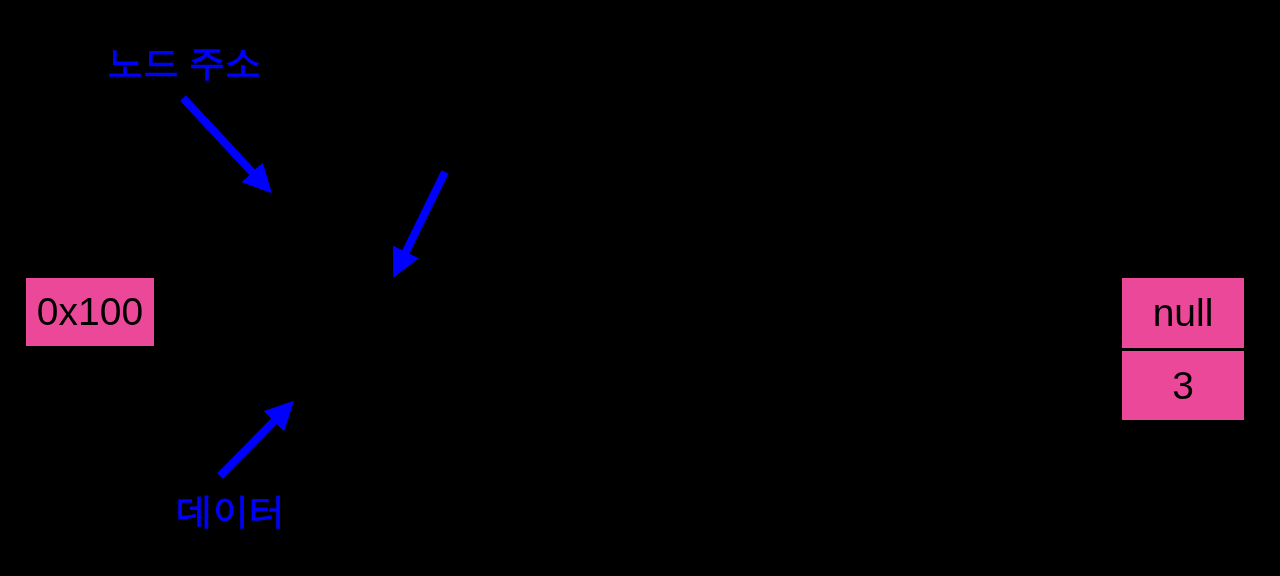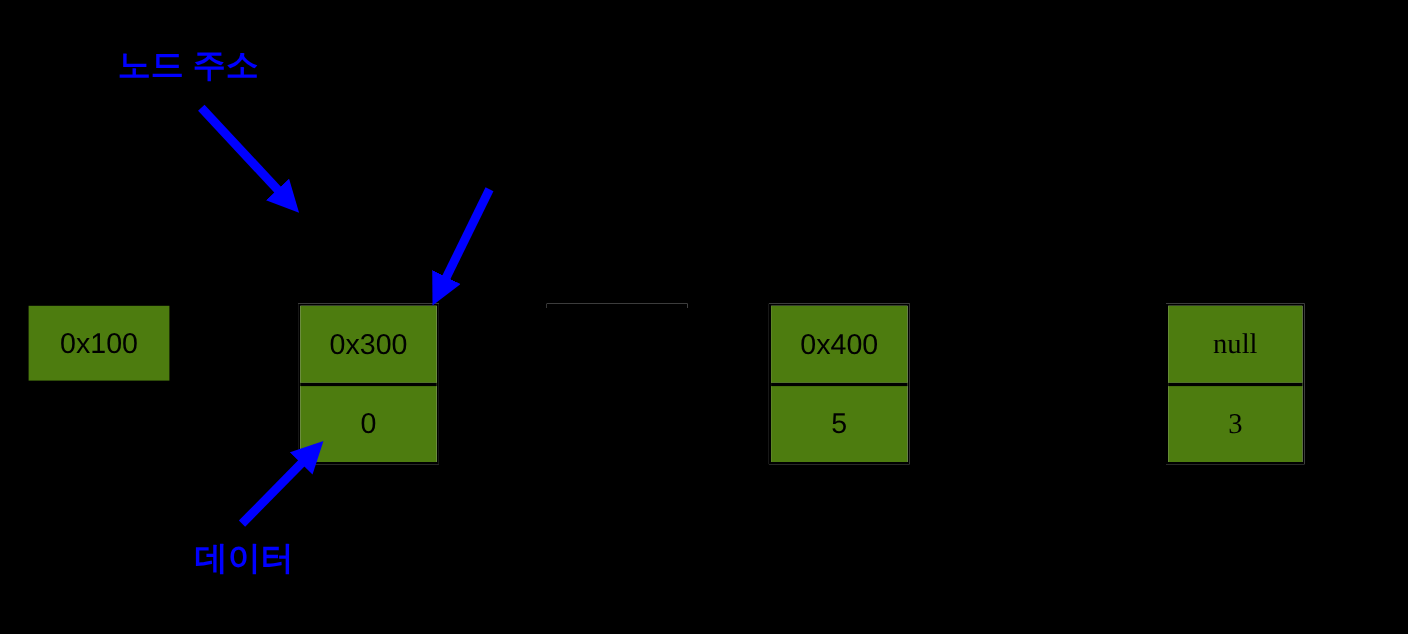--- a/index.html
+++ b/index.html
@@ -11,41 +11,41 @@
     position: relative;
     width: 1280px;
     height: 576px;
     background: #000000;
     overflow: hidden;
     font-family: "Liberation Sans", sans-serif;
   }
   .blue-label {
     position: absolute;
     color: #0000ff;
-    font-size: 30px;
+    font-size: 36px;
     font-weight: bold;
     white-space: nowrap;
     line-height: 1.1;
   }
   .box {
     position: absolute;
     top: 276px;
     background: #ffffff;
     border: 2px solid #000000;
     box-sizing: content-box;
   }
   .cell {
     width: 100%;
     height: 70px;
     display: flex;
     align-items: center;
     justify-content: center;
     color: #000000;
-    font-size: 26px;
-    background: #4d7c0f;
+    font-size: 39px;
+    background: #ec4899;
   }
   .cell.data {
     border-top: 3px solid #000000;
     height: 69px;
   }
   .head-box .cell {
     height: 68px;
   }
   .arrows {
     position: absolute;
@@ -67,43 +67,27 @@
 
 
   <div class="blue-label" style="left:177px; top:491px;">데이터</div>
 
   <div class="box head-box" style="left:24px; width:128px;">
     <div class="cell">
       <span>0x100</span>
     </div>
   </div>
 
-  <div class="box node" style="left:271px; width:124px;">
-    <div class="cell address">
-      <span>0x300</span>
-    </div>
-    <div class="cell data">
-      <span>0</span>
-    </div>
-  </div>
 
   <div class="box node" style="left:497px; width:124px;">
   </div>
 
-  <div class="box node" style="left:699px; width:124px;">
-    <div class="cell address">
-      <span>0x400</span>
-    </div>
-    <div class="cell data">
-      <span>5</span>
-    </div>
-  </div>
 
 
-  <div class="box node" style="left:1060px; width:122px;font-family:Liberation Serif, serif;">
+  <div class="box node" style="left:1120px; width:122px;">
     <div class="cell address">
       <span>null</span>
     </div>
     <div class="cell data">
       <span>3</span>
     </div>
   </div>
 
   <svg class="arrows" width="1280" height="576" viewBox="0 0 1280 576">
     <defs>

